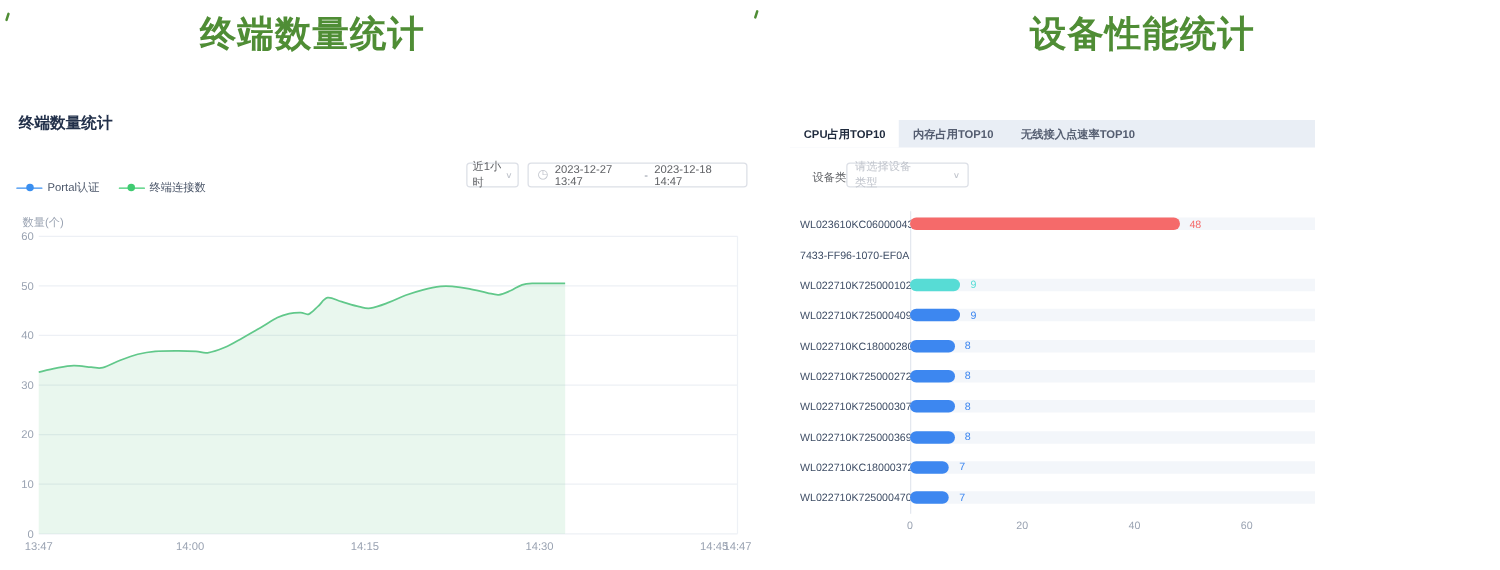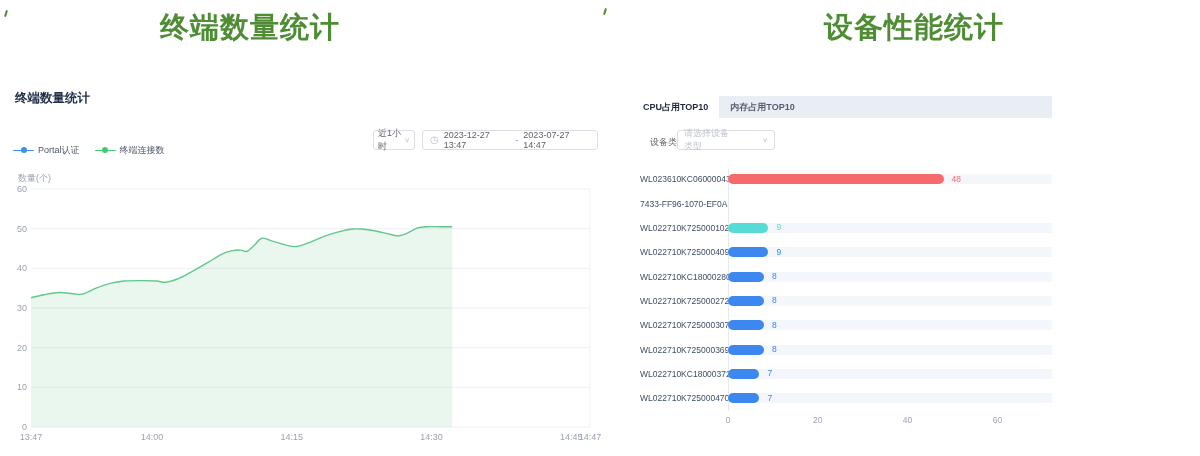--- a/index.html
+++ b/index.html
@@ -65,21 +65,21 @@
 
     <div class="ctl" id="range-select">
       <span>近1小时</span>
       <span class="chev">∨</span>
     </div>
 
     <div class="ctl" id="date-range">
       <span class="clock">◷</span>
       <span>2023-12-27 13:47</span>
       <span class="sep">-</span>
-      <span>2023-07-27 14:47</span>
+      <span>2023-12-18 14:47</span>
     </div>
 
     <div class="legend" id="legend">
         <span class="legend-item">
           <span class="lg-marker">
       <span class="ln" style="background:#3a8ff0"></span>
       <span class="dt" style="background:#3a8ff0"></span>
           </span>
     <span>Portal认证</span>
         </span>
@@ -120,20 +120,21 @@
       </svg>
   </section>
 
   <section>
     <span class="decor-mark" style="left:603px;top:7px;"></span>
     <h1 class="heading" id="right-heading">设备性能统计</h1>
 
     <div class="tabs" id="tabs">
         <span class="tab active">CPU占用TOP10</span>
         <span class="tab">内存占用TOP10</span>
+        <span class="tab">无线接入点速率TOP10</span>
       </div>
 
     <span class="devtype-label">设备类型</span>
     <div class="ctl" id="device-type-select">
       <span>请选择设备类型</span>
       <span class="chev">∨</span>
     </div>
 
     <div class="bar-chart" id="bar-chart">
       <div class="bar-axis-line"></div>

